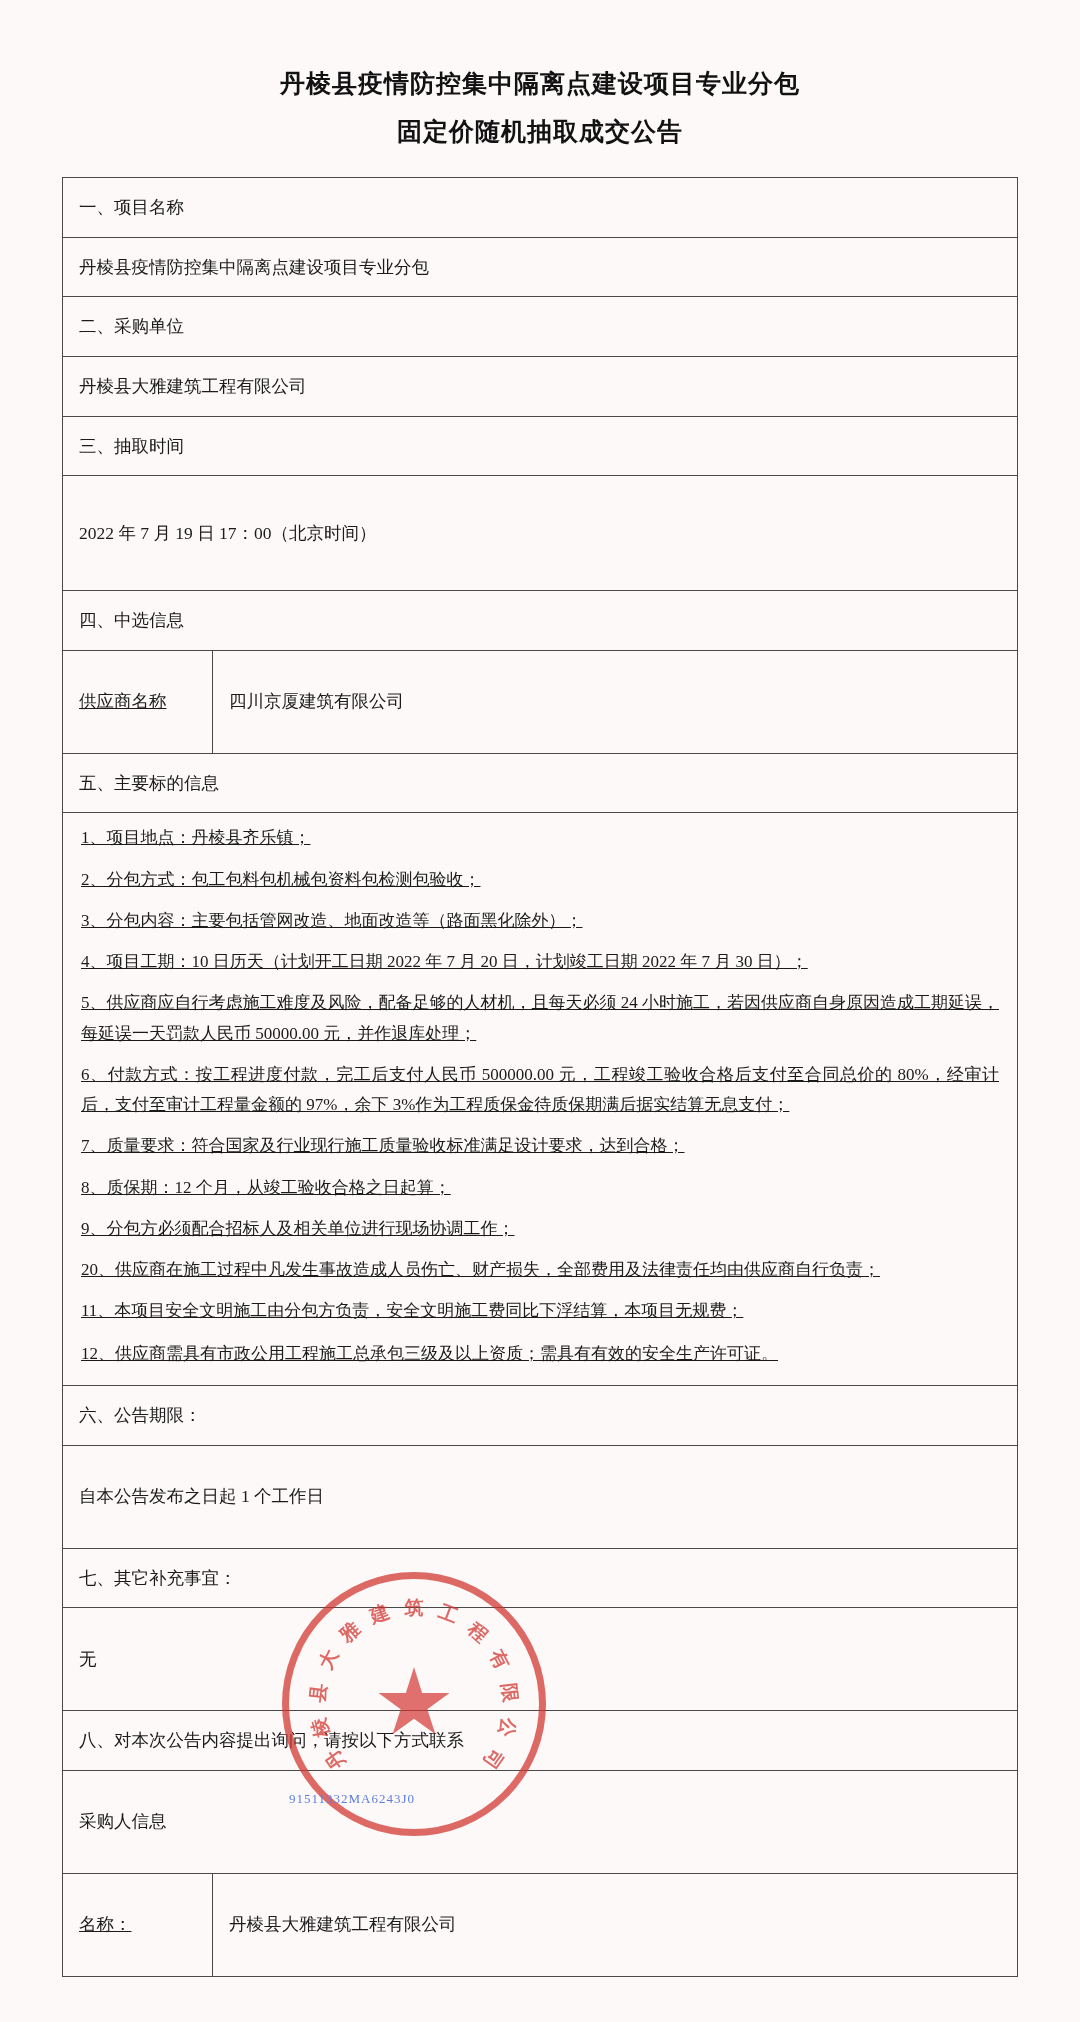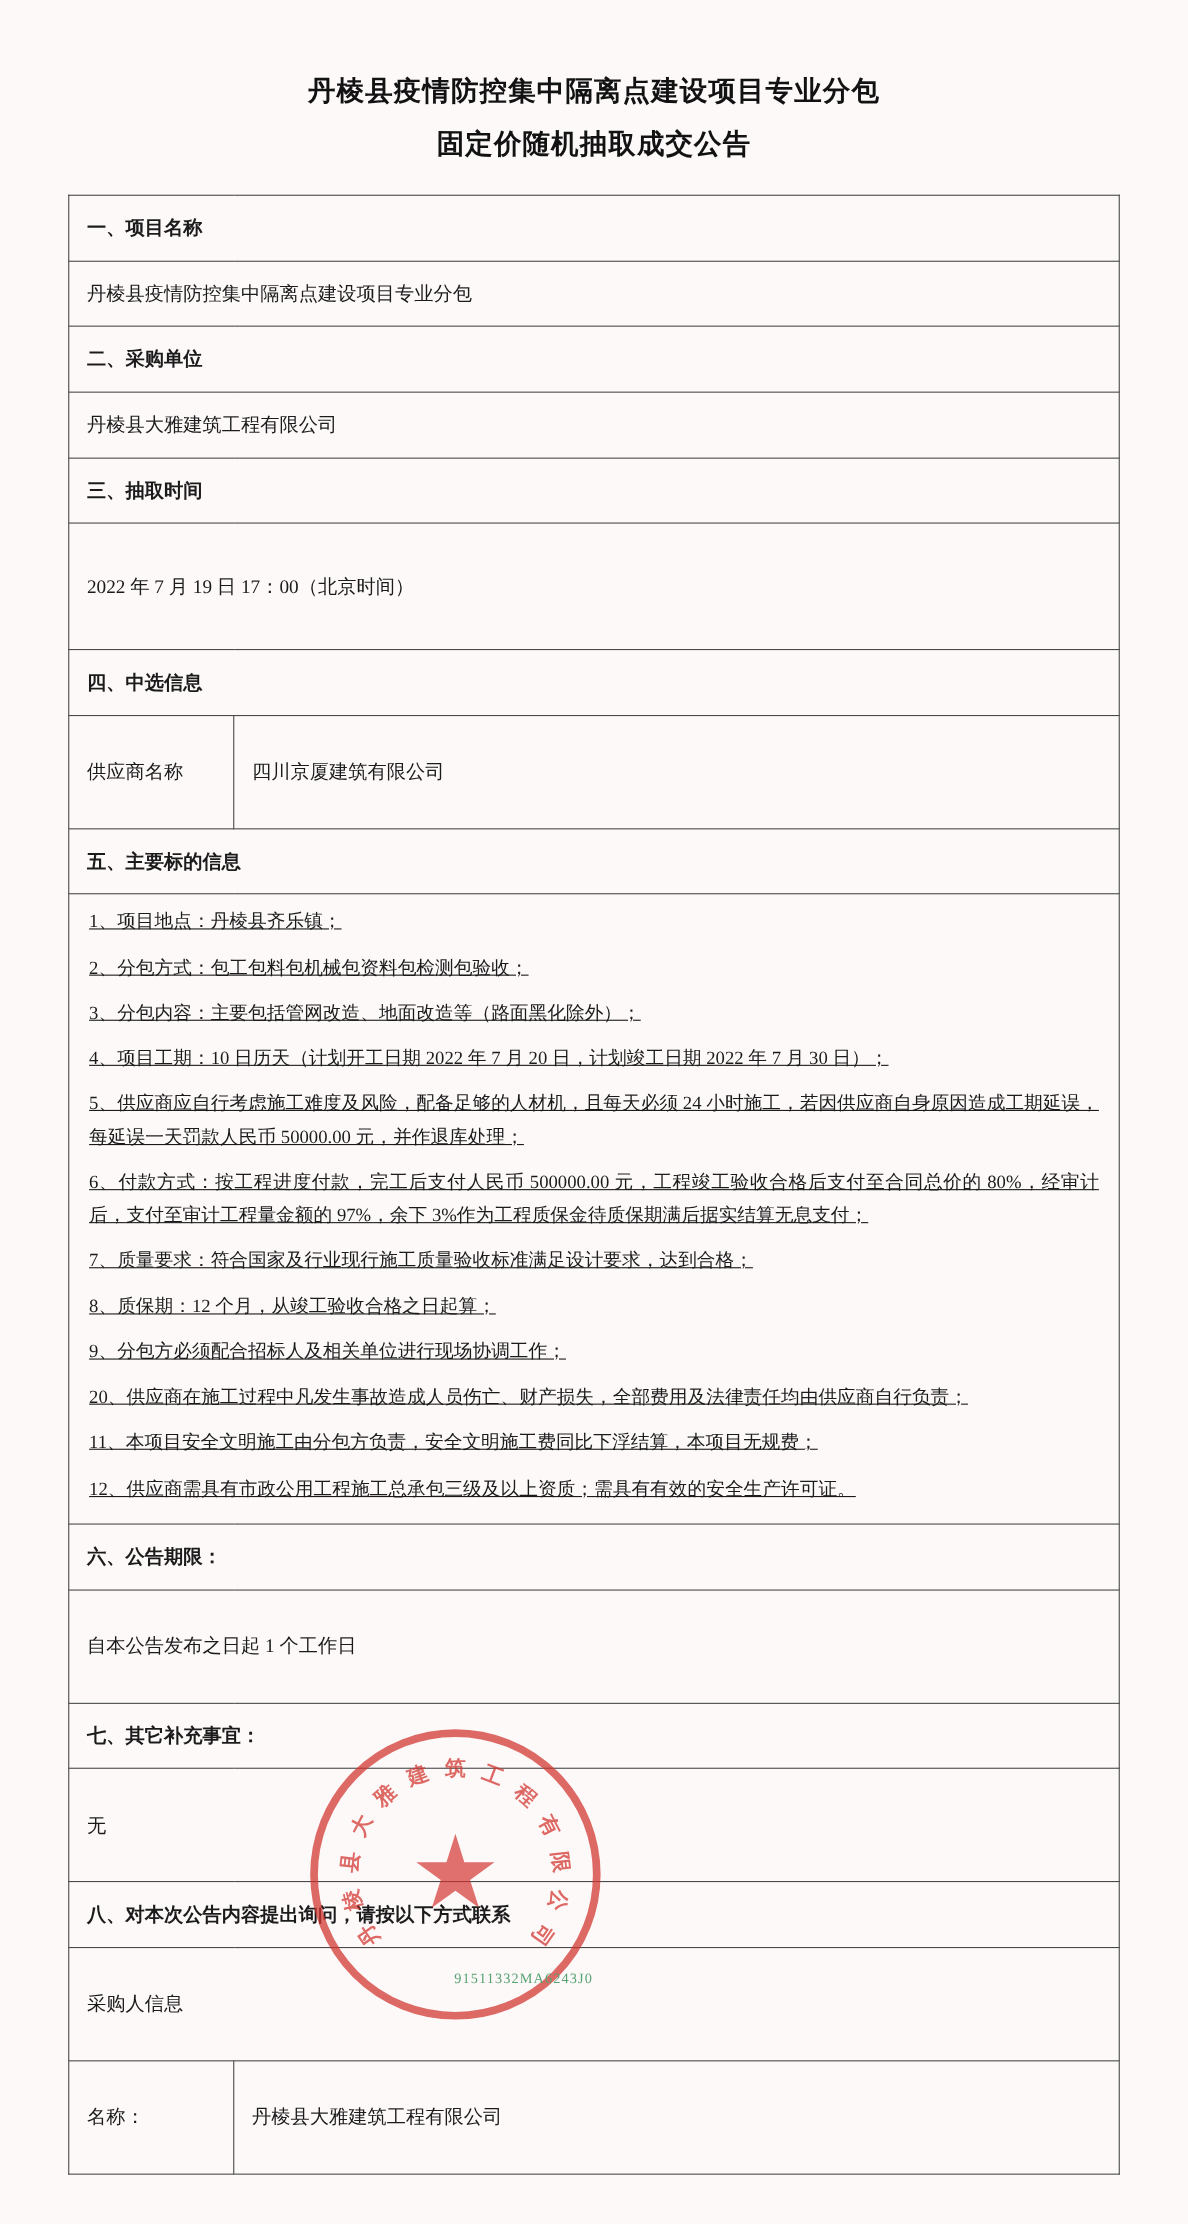--- a/index.html
+++ b/index.html
@@ -42,32 +42,33 @@
   }
   table.main td {
     border: 1px solid #4a4a4a;
     padding: 14px 16px;
     font-size: 17.5px;
     line-height: 1.75;
     vertical-align: middle;
     color: #1b1b1b;
   }
   td.section-head {
-    font-weight: bold;
+    font-weight: normal;
     font-size: 18px;
     padding: 13px 16px;
   }
   td.value {
     font-size: 17.5px;
   }
   td.tall {
     height: 74px;
   }
   td.label-col {
     width: 150px;
+    text-decoration: underline;
   }
   .items {
     padding: 10px 18px 14px 18px !important;
   }
   .items p {
     margin: 0 0 11px 0;
     font-size: 17px;
     line-height: 1.78;
     text-align: justify;
     text-decoration: underline;
@@ -111,26 +112,26 @@
   }
   .seal .ring-text span {
     position: absolute;
     left: 50%;
     top: 50%;
     transform-origin: 0 0;
     white-space: nowrap;
   }
   .seal .bottom-code {
     position: absolute;
-    left: 16px;
+    left: 0;
     right: 0;
     bottom: 22px;
-    text-align: right;
+    text-align: left;
     font-size: 13px;
-    color: #15803d;
+    color: #1d4ed8;
     letter-spacing: 1px;
   }
 </style>
 </head>
 <body>
 
 <div class="page">
 
   <div class="doc-title">
     <span>丹棱县疫情防控集中隔离点建设项目专业分包</span>

